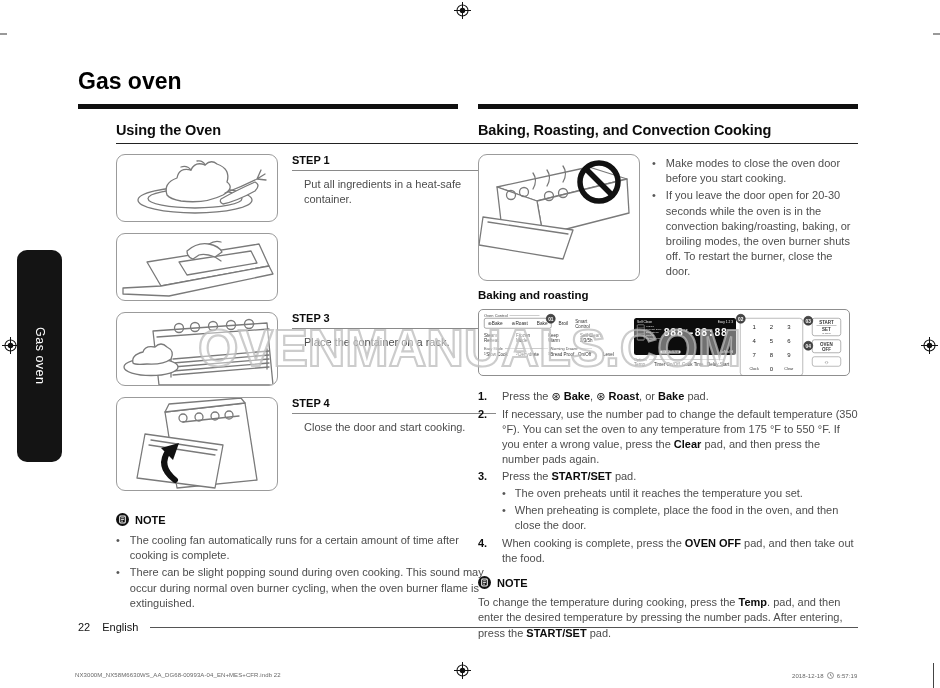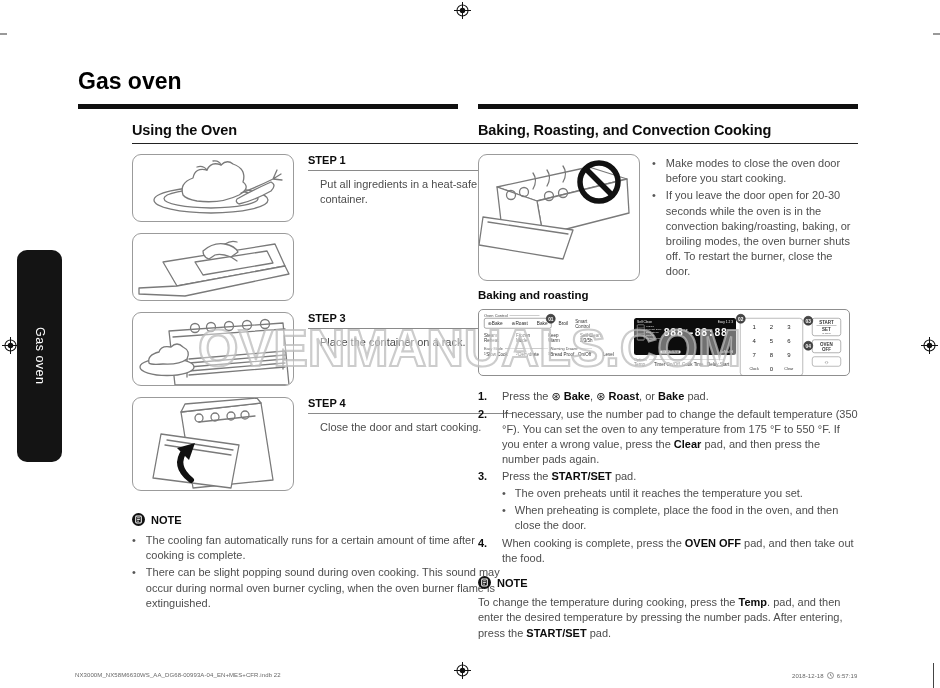--- a/index.html
+++ b/index.html
@@ -28,21 +28,21 @@
     writing-mode:vertical-rl; color:#fff; font-size:12.5px; letter-spacing:0.5px;
   }
 
   
   .title { position:absolute; left:78px; top:68px; font-size:23px; font-weight:bold; color:#000; }
   .title-bar { position:absolute; top:104px; height:5px; background:#0f0f0f; width:380px; }
   .tb-l { left:78px; } .tb-r { left:478px; }
 
   
   .col { position:absolute; top:122px; width:380px; }
-  .col-left { left:96px;padding-left:36px; } .col-right { left:478px; }
+  .col-left { left:80px;padding-left:36px; } .col-right { left:478px; }
   h2.sec {
     font-size:14.5px; font-weight:bold; color:#0c0c0c; margin:0 0 10px 0;
     padding-bottom:5px; border-bottom:1.5px solid #222; letter-spacing:-0.1px;
   }
   .body, .blist li { font-size:11px; color:#4d4d4d; line-height:1.38; }
 
   
   .step { display:flex; gap:14px; margin-bottom:11px; align-items:flex-start; }
   .illus {
     flex:none; width:160px; border:1.3px solid #9b9b9b; border-radius:9px;
@@ -511,20 +511,25 @@
             <line x1="5.5" y1="5.2" x2="8.5" y2="5.2" stroke="#fff" stroke-width="0.9"></line>
             <line x1="5.5" y1="7" x2="8.5" y2="7" stroke="#fff" stroke-width="0.9"></line>
             <line x1="5.5" y1="8.8" x2="7.5" y2="8.8" stroke="#fff" stroke-width="0.9"></line>
           </svg>
         <span>NOTE</span>
       </div>
       <p class="body rich" style="margin:6px 0 0">To change the temperature during cooking, press the <b>Temp</b>. pad, and then enter the desired temperature by pressing the number pads. After entering, press the <b>START/SET</b> pad.</p>
     </div>
   </div>
 
+  <div class="footer">
+    <span class="pg">22</span>
+    <span class="lang">English</span>
+    <span class="frule"></span>
+  </div>
   <div class="fineprint fp-l">NX3000M_NX58M6630WS_AA_DG68-00993A-04_EN+MES+CFR.indb   22</div>
   <div class="fineprint fp-r">
     <span>2018-12-18</span>
     <svg width="7" height="7" viewBox="0 0 8 8">
         <circle cx="4" cy="4" r="3.4" fill="none" stroke="#666" stroke-width="0.8"></circle>
         <path d="M4 2 L4 4 L5.6 4.8" fill="none" stroke="#666" stroke-width="0.8"></path>
       </svg>
     <span>6:57:19</span>
   </div>
 

